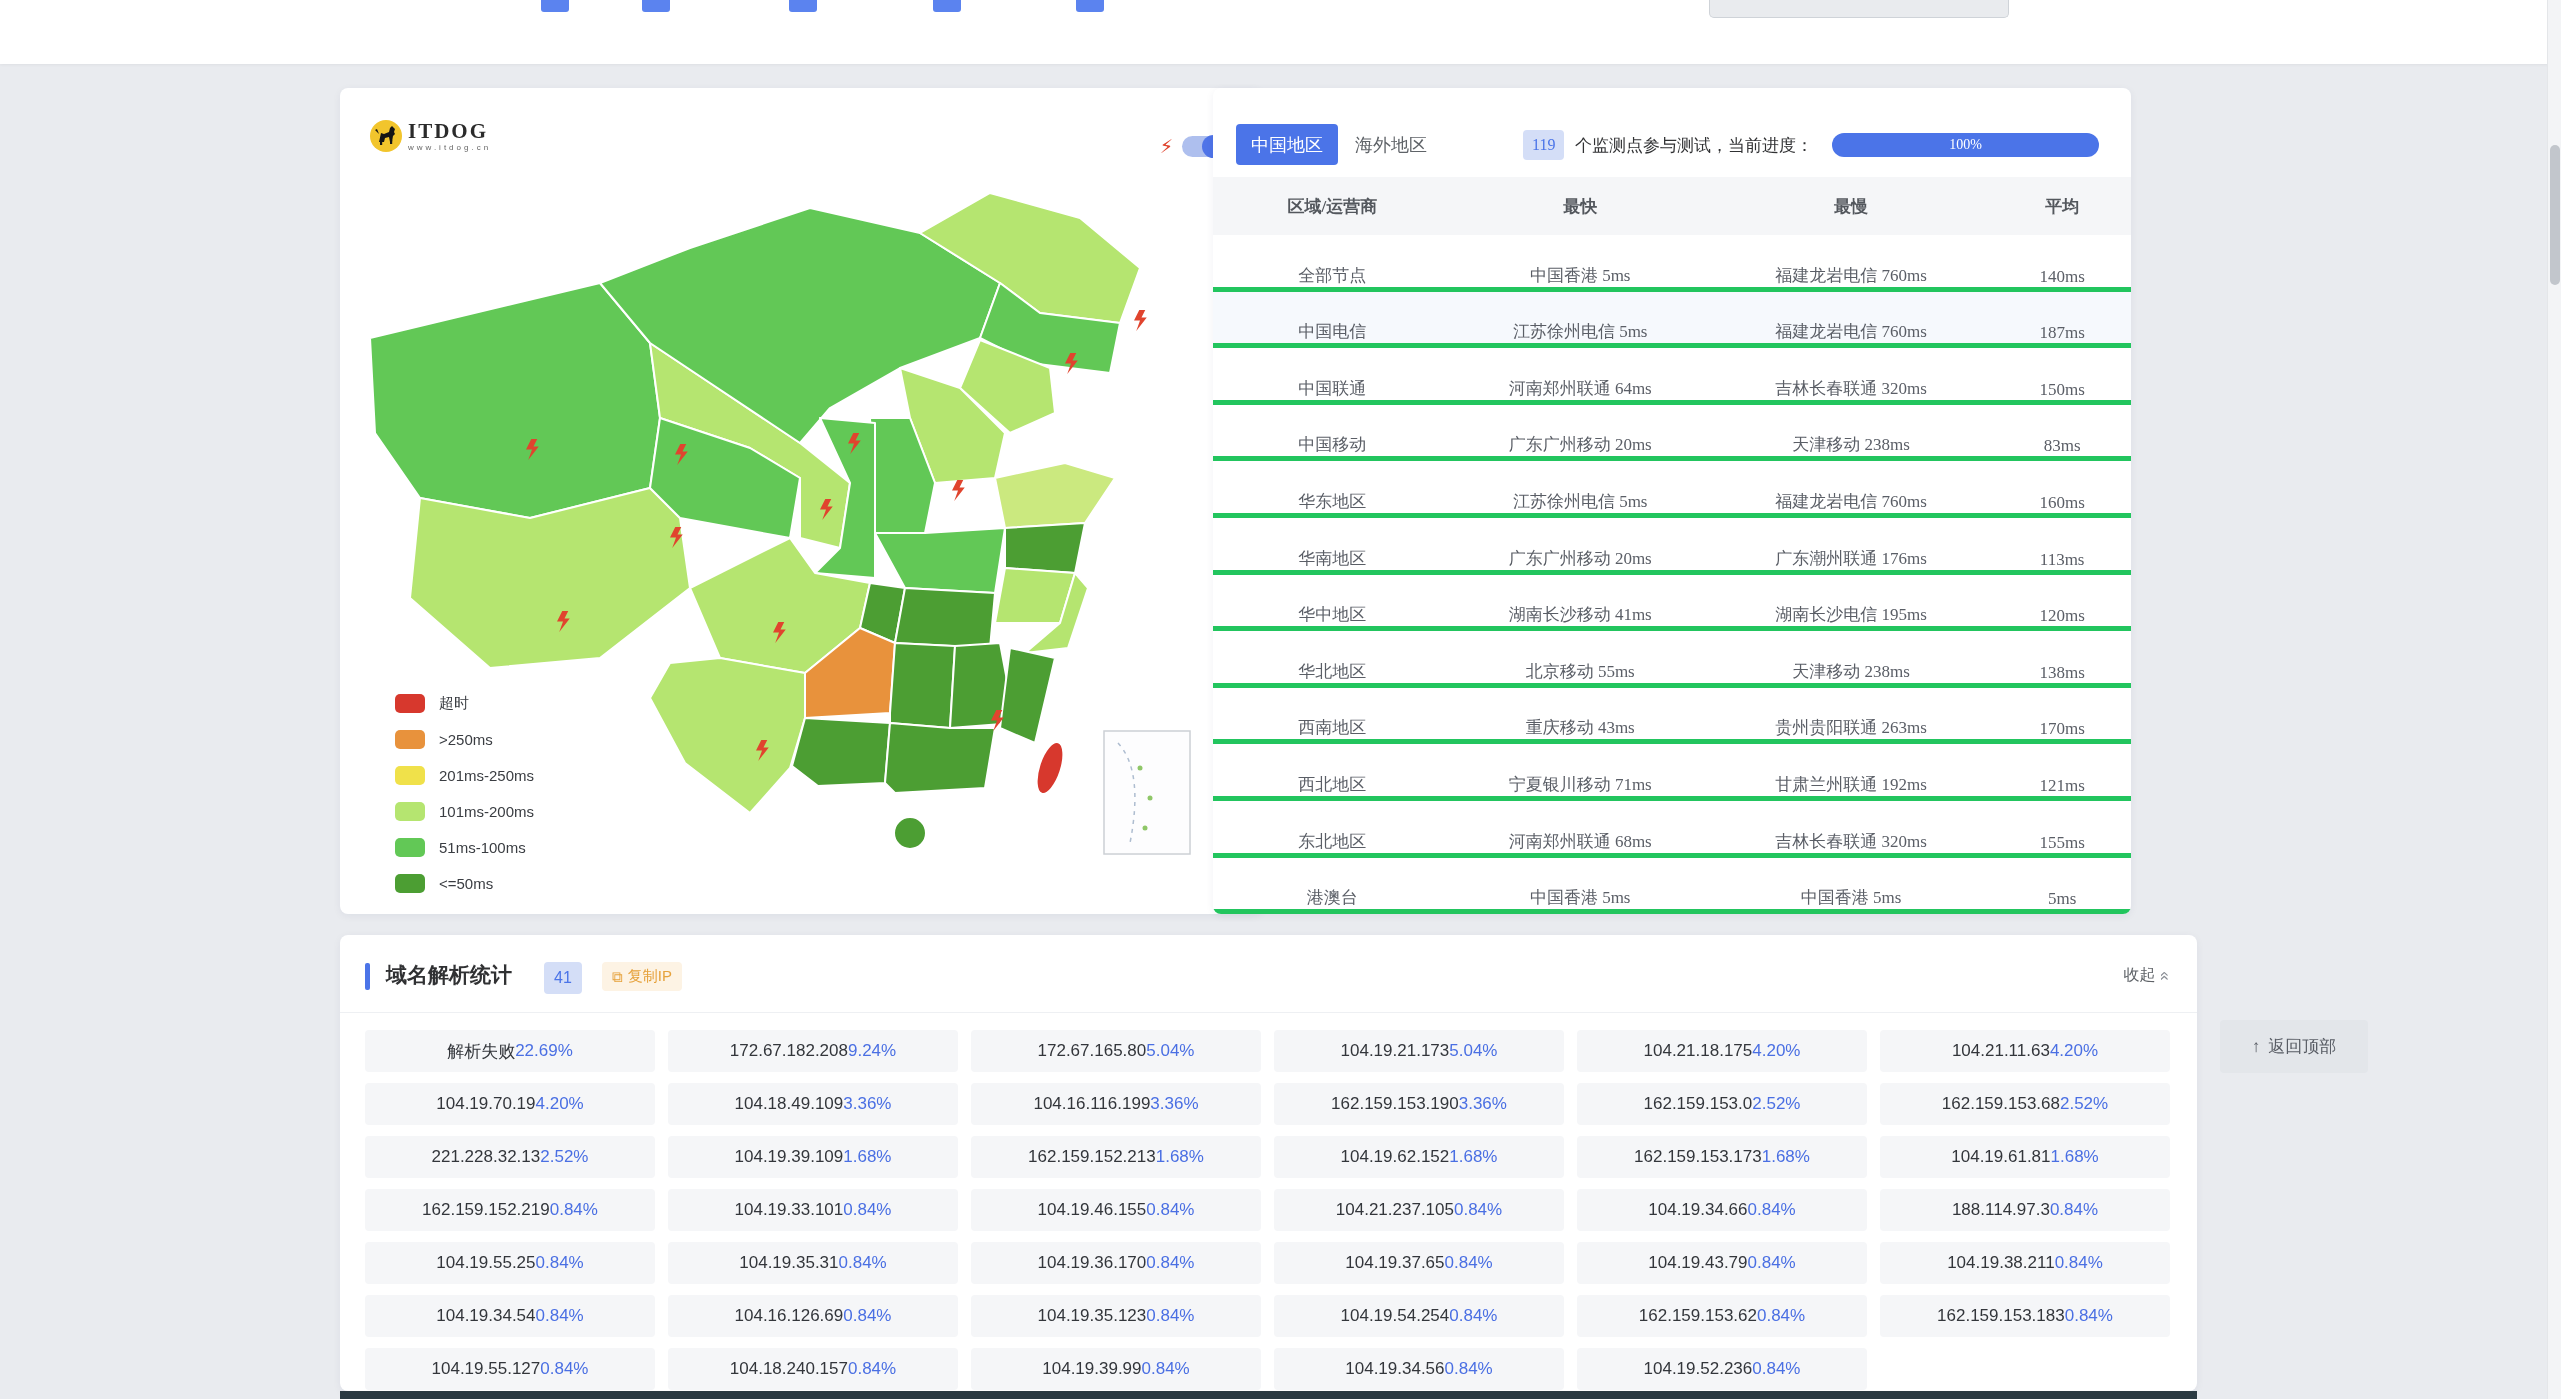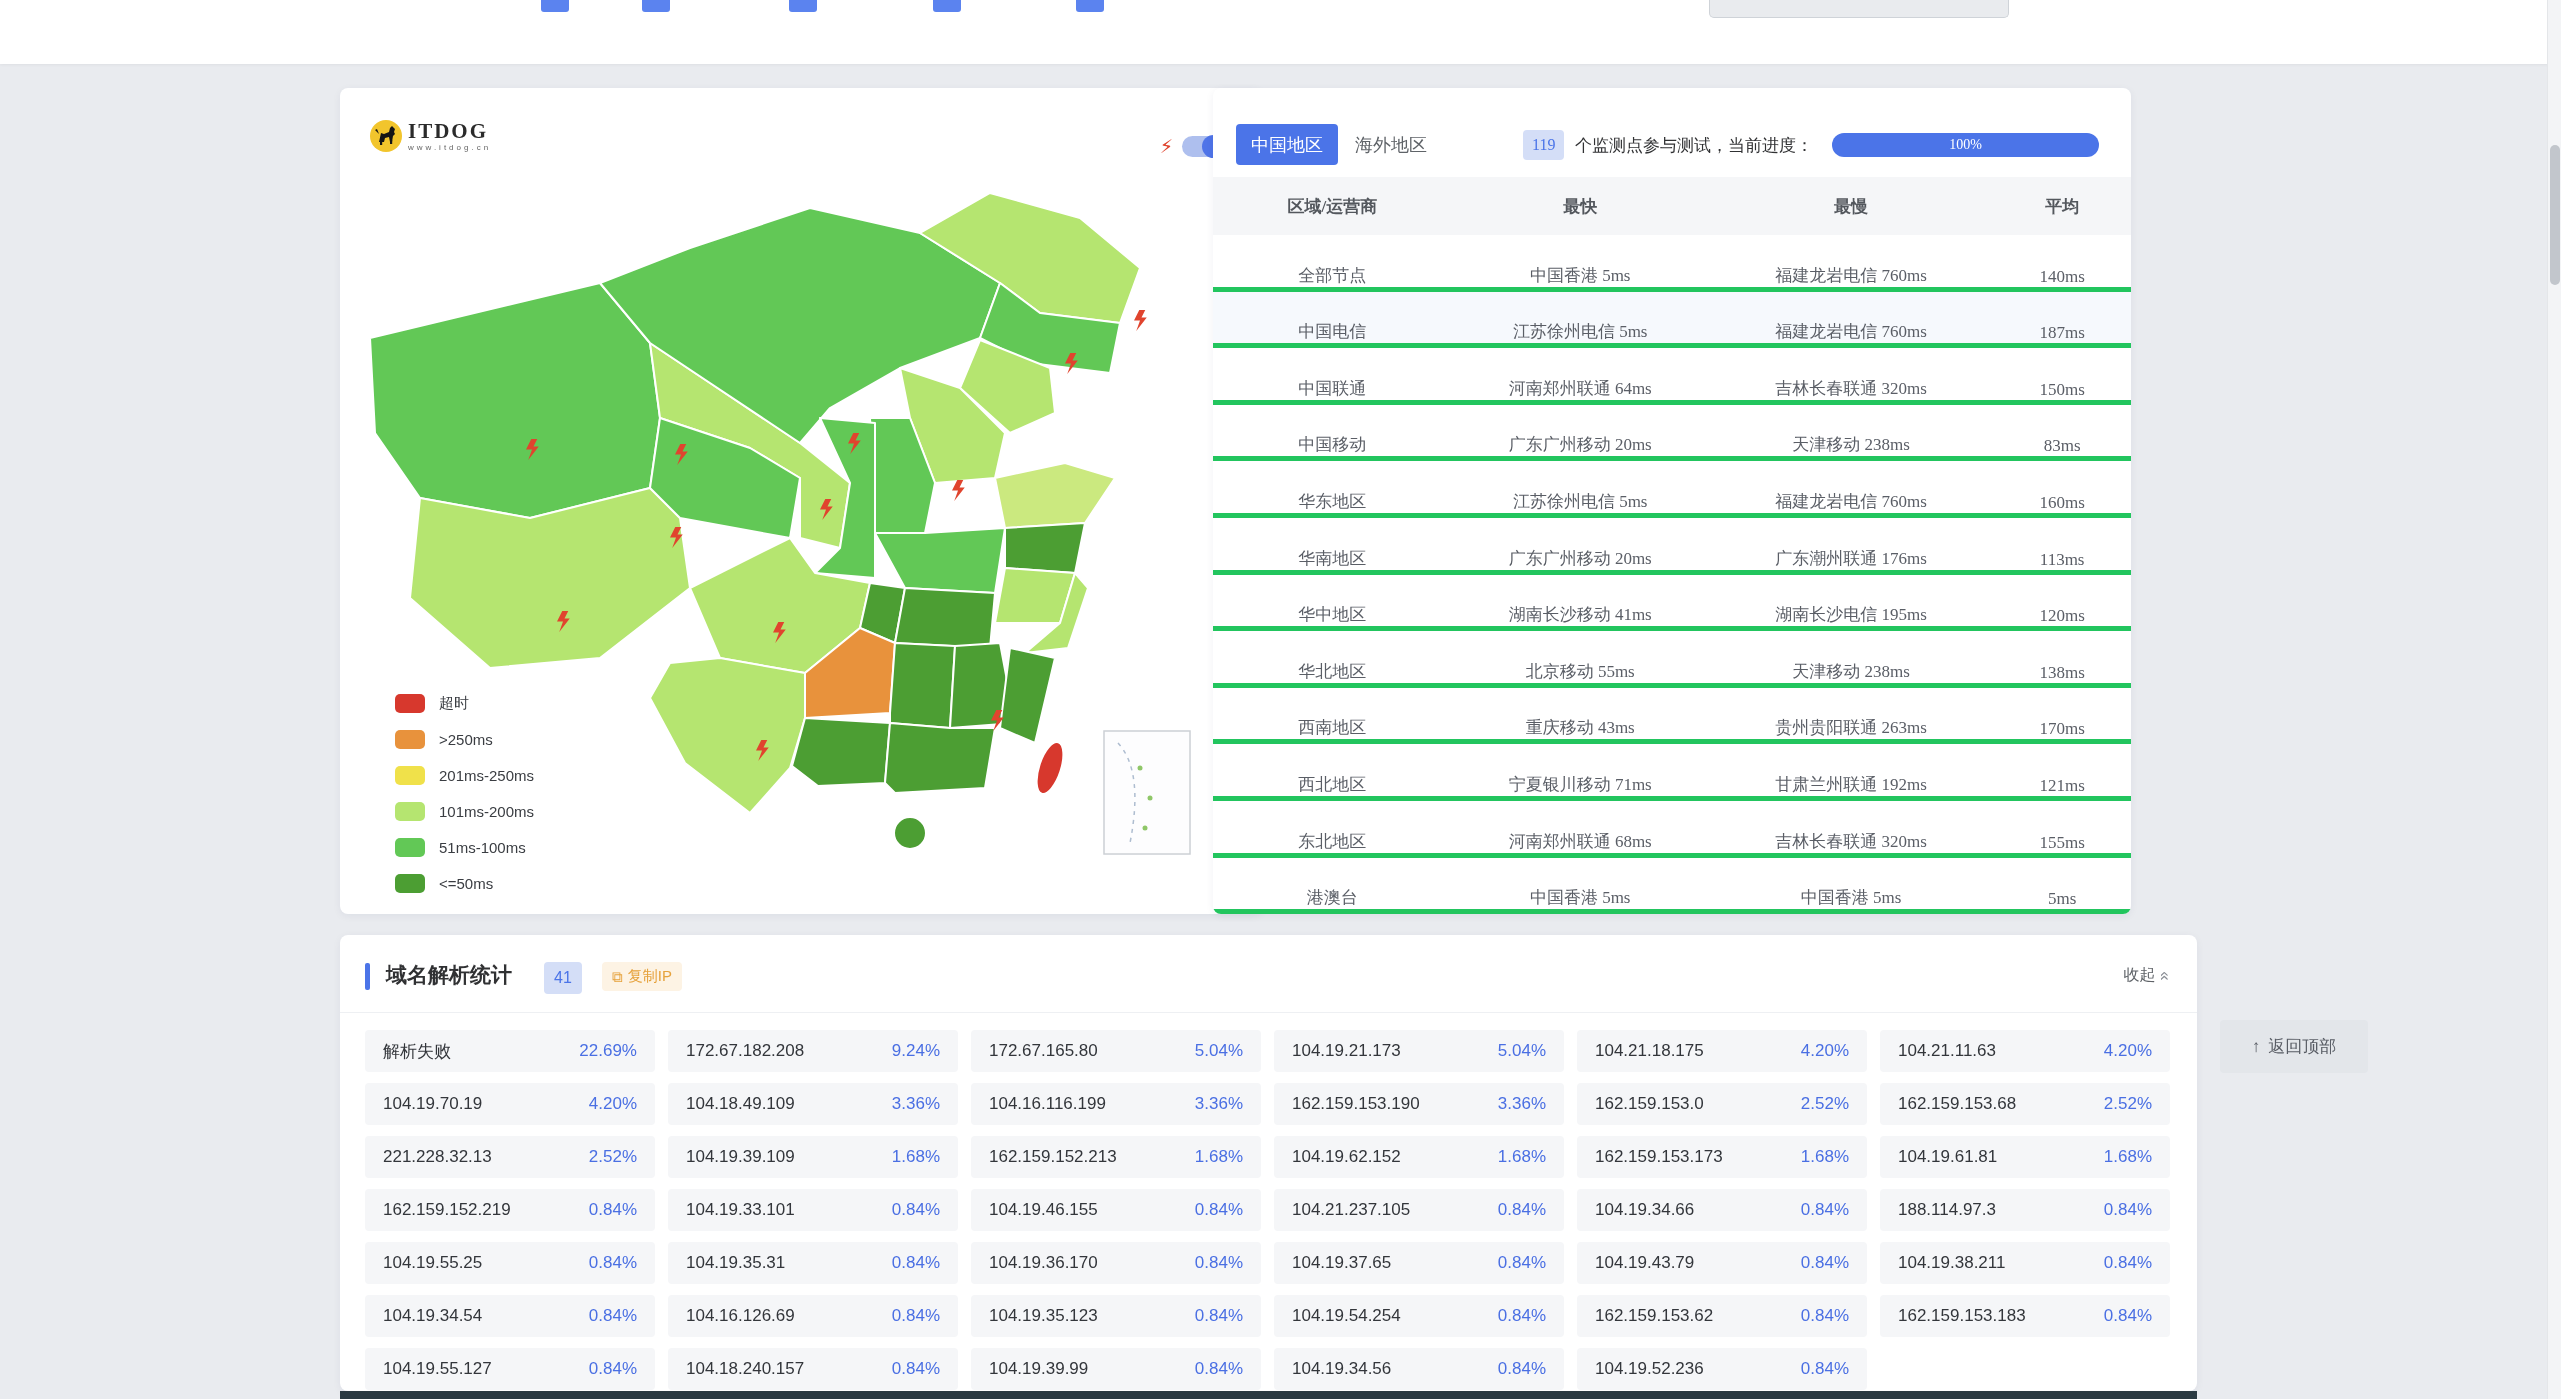--- a/index.html
+++ b/index.html
@@ -52,21 +52,21 @@
 
   
   .dns-head { position:absolute; left:0; top:0; width:100%; height:78px; border-bottom:1px solid #eef0f3; }
   .dns-accent { position:absolute; left:25px; top:28px; width:5px; height:27px; background:#4b74e8; border-radius:2px; }
   .dns-title { position:absolute; left:46px; top:26px; font-size:21px; font-weight:bold; color:#303133; }
   .dns-badge { position:absolute; left:204px; top:27px; height:29px; padding:16px 10px; background:#d4def7; color:#4b74e8; font-size:16px; border-radius:4px; display:flex; align-items:center; }
   .dns-copy { position:absolute; left:262px; top:27px; height:29px; padding:0 10px; background:#fdf3e4; color:#e6a23c; font-size:15px; border-radius:4px; display:flex; align-items:center; gap:5px; cursor:pointer; }
   .dns-collapse { position:absolute; right:28px; top:30px; font-size:16px; color:#5f6368; cursor:pointer; display:flex; align-items:center; gap:4px; }
   .chev-up { display:inline-block; transform:rotate(90deg); font-size:17px; color:#8a8e95; }
   .ip-grid { position:absolute; left:25px; top:95px; width:1807px; display:flex; flex-wrap:wrap; gap:11px 13px; }
-  .ip-cell { flex:0 0 290px; height:42px; background:#f5f6f8; border-radius:4px; display:flex; align-items:center; justify-content:space-between; padding:0 18px; }
+  .ip-cell { flex:0 0 290px; height:42px; background:#f5f6f8; border-radius:4px; display:flex; align-items:center; justify-content:center; padding:0 18px; }
   .ip-name { font-size:17px; color:#33363b; }
   .ip-pct { font-size:17px; color:#4a6fe3; }
 
   
   .back-top { position:absolute; left:2220px; top:1020px; width:148px; height:53px; background:#e3e6ea; border-radius:4px; display:flex; align-items:center; justify-content:center; gap:8px; font-size:17px; color:#585c64; cursor:pointer; }
   .scrollbar { position:absolute; right:0; top:0; width:14px; height:1399px; background:#f3f4f6; border-left:1px solid #e4e6e9; }
   .scroll-thumb { position:absolute; left:2px; top:145px; width:10px; height:140px; background:#c2c6cc; border-radius:5px; cursor:pointer; }
 </style>
 </head>
 <body>

